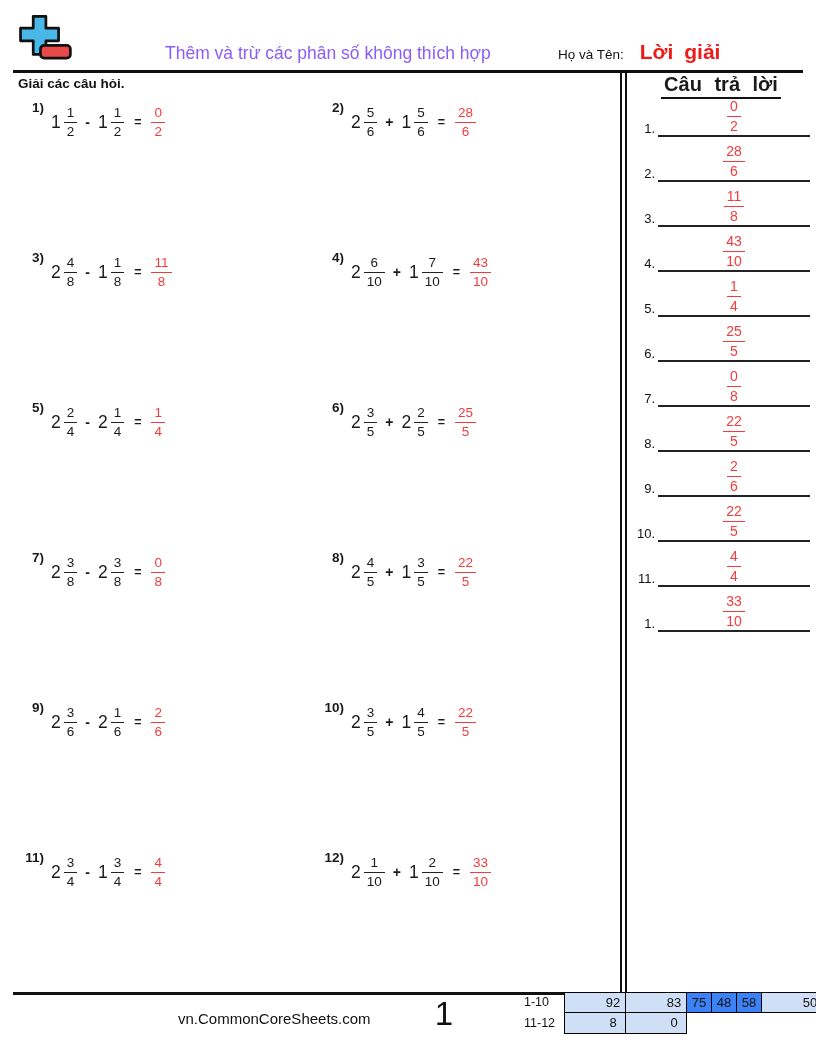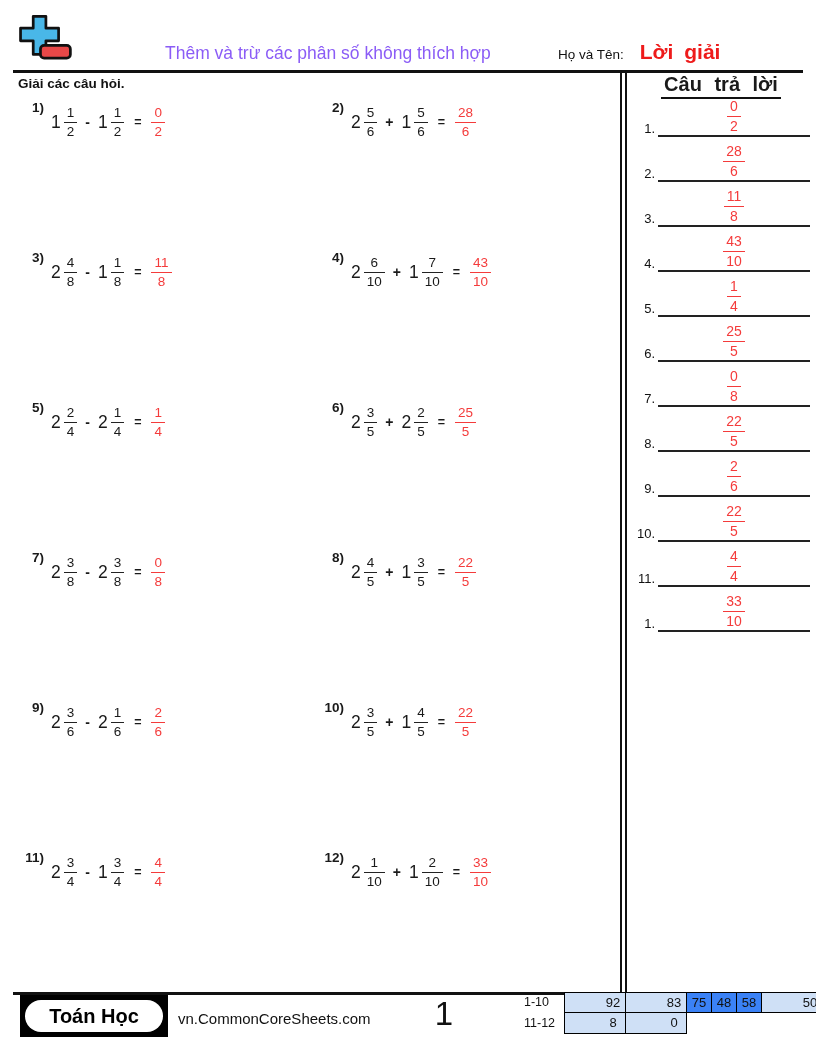--- a/index.html
+++ b/index.html
@@ -527,23 +527,20 @@
         <span class="frac red">
           <span class="num">33</span>
           <span class="den">10</span>
         </span>
       </span>
       <span class="ans-line"></span>
     </div>
   </div>
 
   <div class="footer-rule"></div>
-  <div class="badge">
-    <div class="pill">Toán Học</div>
-  </div>
   <div class="site-url">vn.CommonCoreSheets.com</div>
   <div class="page-number">1</div>
   <div class="score-table">
     <div class="score-row">
       <span class="score-label">1-10</span>
     <span class="score-cell shaded">92</span>
         <span class="score-cell shaded">83</span>
         <span class="score-cell">75</span>
         <span class="score-cell">48</span>
         <span class="score-cell">58</span>

